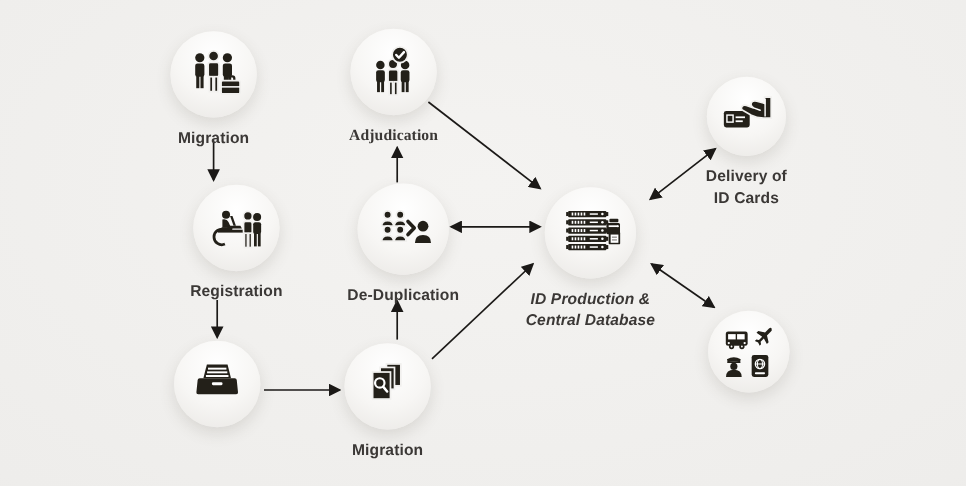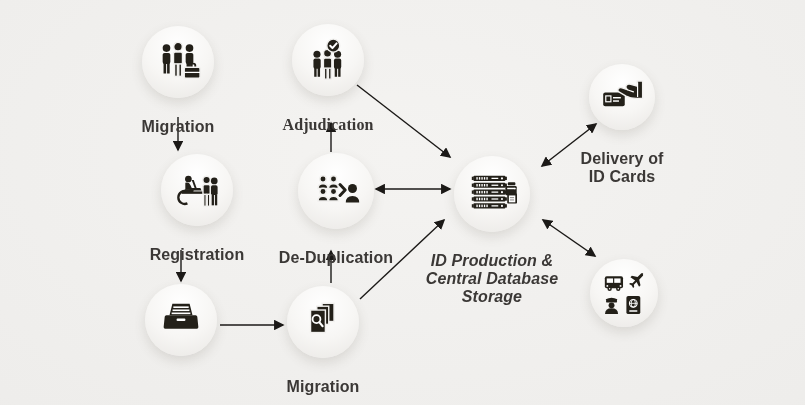--- a/index.html
+++ b/index.html
@@ -10,21 +10,21 @@
   }
   .node{position:absolute;width:150px;display:flex;flex-direction:column;align-items:center;}
   .circle{
     border-radius:50%;
     background:radial-gradient(circle at 50% 28%, #ffffff 0%, #f7f6f4 52%, #e9e7e4 100%);
     box-shadow:0 5px 12px rgba(90,80,70,.15);
     display:flex;align-items:center;justify-content:center;
   }
   .c72{width:72px;height:72px;} .c76{width:76px;height:76px;}
   .c66{width:66px;height:66px;} .c68{width:68px;height:68px;}
-  .label{margin-top:20px;font-size:16px;line-height:18px;font-weight:600;color:#3b3836;
+  .label{margin-top:8px;font-size:13px;line-height:18px;font-weight:600;color:#3b3836;
          text-align:center;letter-spacing:.1px;white-space:nowrap;}
   .label span{display:block;}
   .icon{fill:#232019;}
   .sep{stroke:#f1f0ee;stroke-width:1.5;}
   svg.arrows{position:absolute;left:0;top:0;pointer-events:none;}
   .arrow{stroke:#1b1917;stroke-width:1.4;fill:none;}
   
   #n-migration{left:103px;top:26px;}
   #n-adjudication{left:253px;top:24px;font-family:Liberation Serif, serif;}
   #n-registration{left:122px;top:154px;}
@@ -259,21 +259,20 @@
           <rect x="38.6" y="23.6" width="9.4" height="9.6" rx="0.8"></rect>
           <rect x="40.2" y="25.4" width="6.2" height="6.6" fill="#fff"></rect>
           <rect x="41.2" y="27" width="4" height="1" fill="#8d8a86"></rect>
           <rect x="41.2" y="29.2" width="4" height="1" fill="#8d8a86"></rect>
         </g>
       </svg>
     </div>
     <div class="label">
       <span>ID Production &amp;</span>
       <span>Central Database</span>
-      <span>Storage</span>
     </div>
   </div>
 
   <div class="node" id="n-delivery">
     <div class="circle c66">
       <svg class="icon" viewBox="0 0 48 48" width="44" height="44">
         <rect x="3.5" y="19" width="23.5" height="15" rx="2.2"></rect>
         <rect x="6.3" y="22.8" width="5.6" height="6.4" fill="none" stroke="#fff" stroke-width="1.3"></rect>
         <rect x="14.2" y="24" width="8.5" height="1.6" fill="#fff"></rect>
         <rect x="14.2" y="27.6" width="6.5" height="1.6" fill="#fff"></rect>

